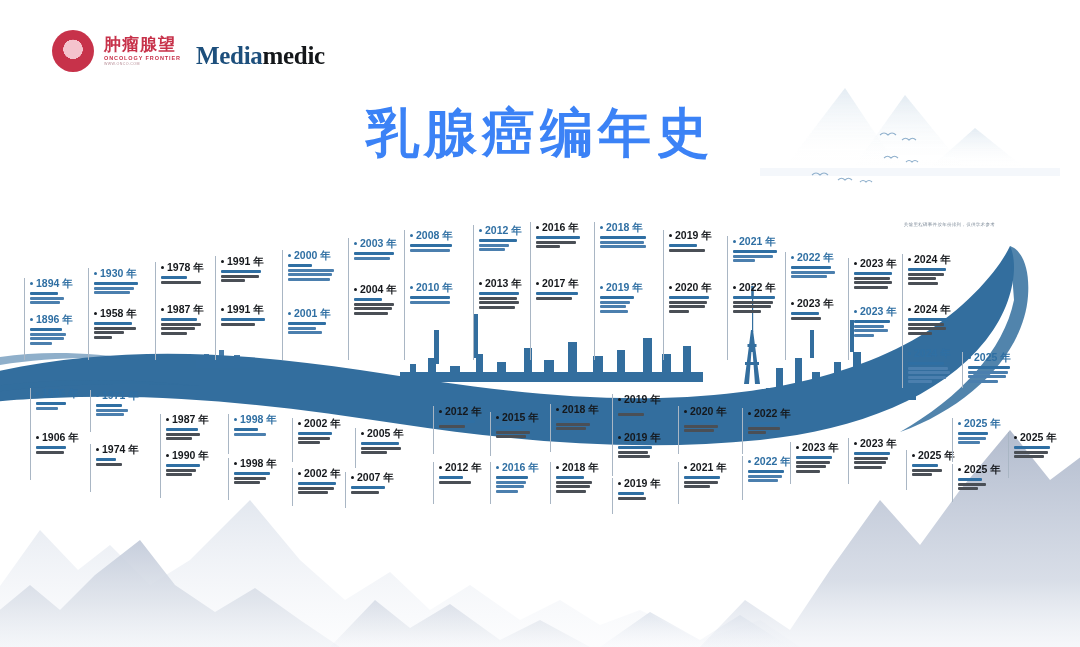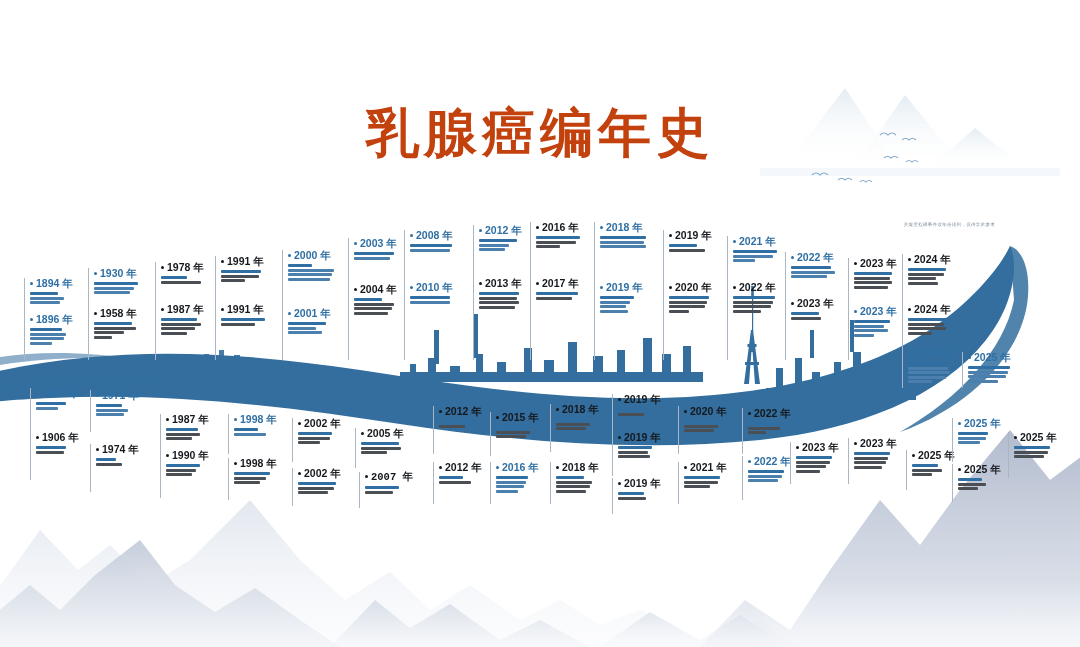--- a/index.html
+++ b/index.html
@@ -23,21 +23,21 @@
   .logo-cn{font-size:17px;font-weight:bold;color:#c7324a;letter-spacing:1px;line-height:1.05;}
   .logo-en{font-size:5.5px;font-weight:bold;color:#c7324a;letter-spacing:.9px;margin-top:1px;}
   .logo-url{font-size:3.6px;color:#b58a93;letter-spacing:.4px;margin-top:1px;}
   .brand2{position:absolute;left:196px;top:42px;font-size:25px;letter-spacing:-.3px;
     font-family:"Liberation Serif","DejaVu Serif",serif;}
   .brand2 .a{color:#1d4f7c;font-weight:bold;}
   .brand2 .b{color:#14171a;font-weight:bold;}
 
   
   .title-wrap{position:absolute;left:0;top:103px;width:1080px;text-align:center;}
-  .main-title{font-size:53px;font-weight:bold;color:#c2410c;letter-spacing:5px;line-height:1.12;}
+  .main-title{font-size:53px;font-weight:bold;color:#3b82f6;letter-spacing:5px;line-height:1.12;}
   .subtitle{margin-top:9px;font-size:10px;color:#3d5f80;letter-spacing:.4px;}
 
   
   .item{position:absolute;width:74px;}
   .item .rule{position:absolute;left:0;top:0;width:1px;height:100%;background:#a9b6c4;}
   .item .yr{font-size:10.5px;font-weight:bold;white-space:nowrap;margin-left:6px;line-height:1.1;}
   .item .dot{display:inline-block;width:3px;height:3px;border-radius:50%;
     vertical-align:2px;margin-right:3px;}
   .item .body{margin-left:6px;margin-top:2.5px;}
   .item .ln{height:3px;border-radius:1px;margin-bottom:1.6px;}
@@ -147,20 +147,33 @@
       <path d="M766 388 h10 v-20 h7 v20 h12 v-30 h7 v30 h10 v-16 h8 v16 h14 v-26 h7 v26
                h12 v-36 h8 v36 h12 v-18 h9 v18 h14 v-28 h8 v28 h12 v12 H766 Z"></path>
       <path d="M806 358 h4 v-28 h4 v28 h4 z"></path>
       <path d="M846 352 h4 v-32 h4 v32 h4 z"></path>
 
       <path d="M196 360 h8 v-6 h5 v6 h10 v-10 h5 v10 h10 v-5 h6 v5 h10 v8 H196 Z" opacity=".9"></path>
     </g>
   </svg>
 
   <div class="header">
+    <div class="logo-group">
+      <div class="logo-mark">
+        <div class="inner"></div>
+      </div>
+      <div>
+        <div class="logo-cn">肿瘤腺望</div>
+        <div class="logo-en">ONCOLOGY FRONTIER</div>
+        <div class="logo-url">WWW.ONCO.COM</div>
+      </div>
+    </div>
+    <div class="brand2">
+      <span class="a">Media</span><span class="b">medic</span>
+    </div>
   </div>
 
   <div class="title-wrap">
     <div class="main-title">乳腺癌编年史</div>
   </div>
 
   <div class="footnote">关键里程碑事件按年份排列，仅供学术参考</div>
 
   <div id="tl-top">
       <div class="item blue" style="left: 24px; top: 278px;">
@@ -549,21 +562,21 @@
       </div>
       <div class="item dark" style="left: 355px; top: 428px;">
         <div class="rule" style="height: 40px;"></div>
         <div class="yr"><span class="dot"></span>2005 年</div>
         <div class="body">
           <div class="ln b" style="width: 38px;"></div>
           <div class="ln" style="width: 40px;"></div>
           <div class="ln" style="width: 26px;"></div>
         </div>
       </div>
-      <div class="item dark" style="left: 359px; top: 472px; font-family: Liberation Mono, monospace;">
+      <div class="item dark" style="left: 345px; top: 472px;">
         <div class="rule" style="height: 36px;"></div>
         <div class="yr"><span class="dot"></span>2007 年</div>
         <div class="body">
           <div class="ln b" style="width: 34px;"></div>
           <div class="ln" style="width: 28px;"></div>
         </div>
       </div>
       <div class="item dark" style="left: 433px; top: 406px;">
         <div class="rule" style="height: 48px;"></div>
         <div class="yr"><span class="dot"></span>2012 年</div>

